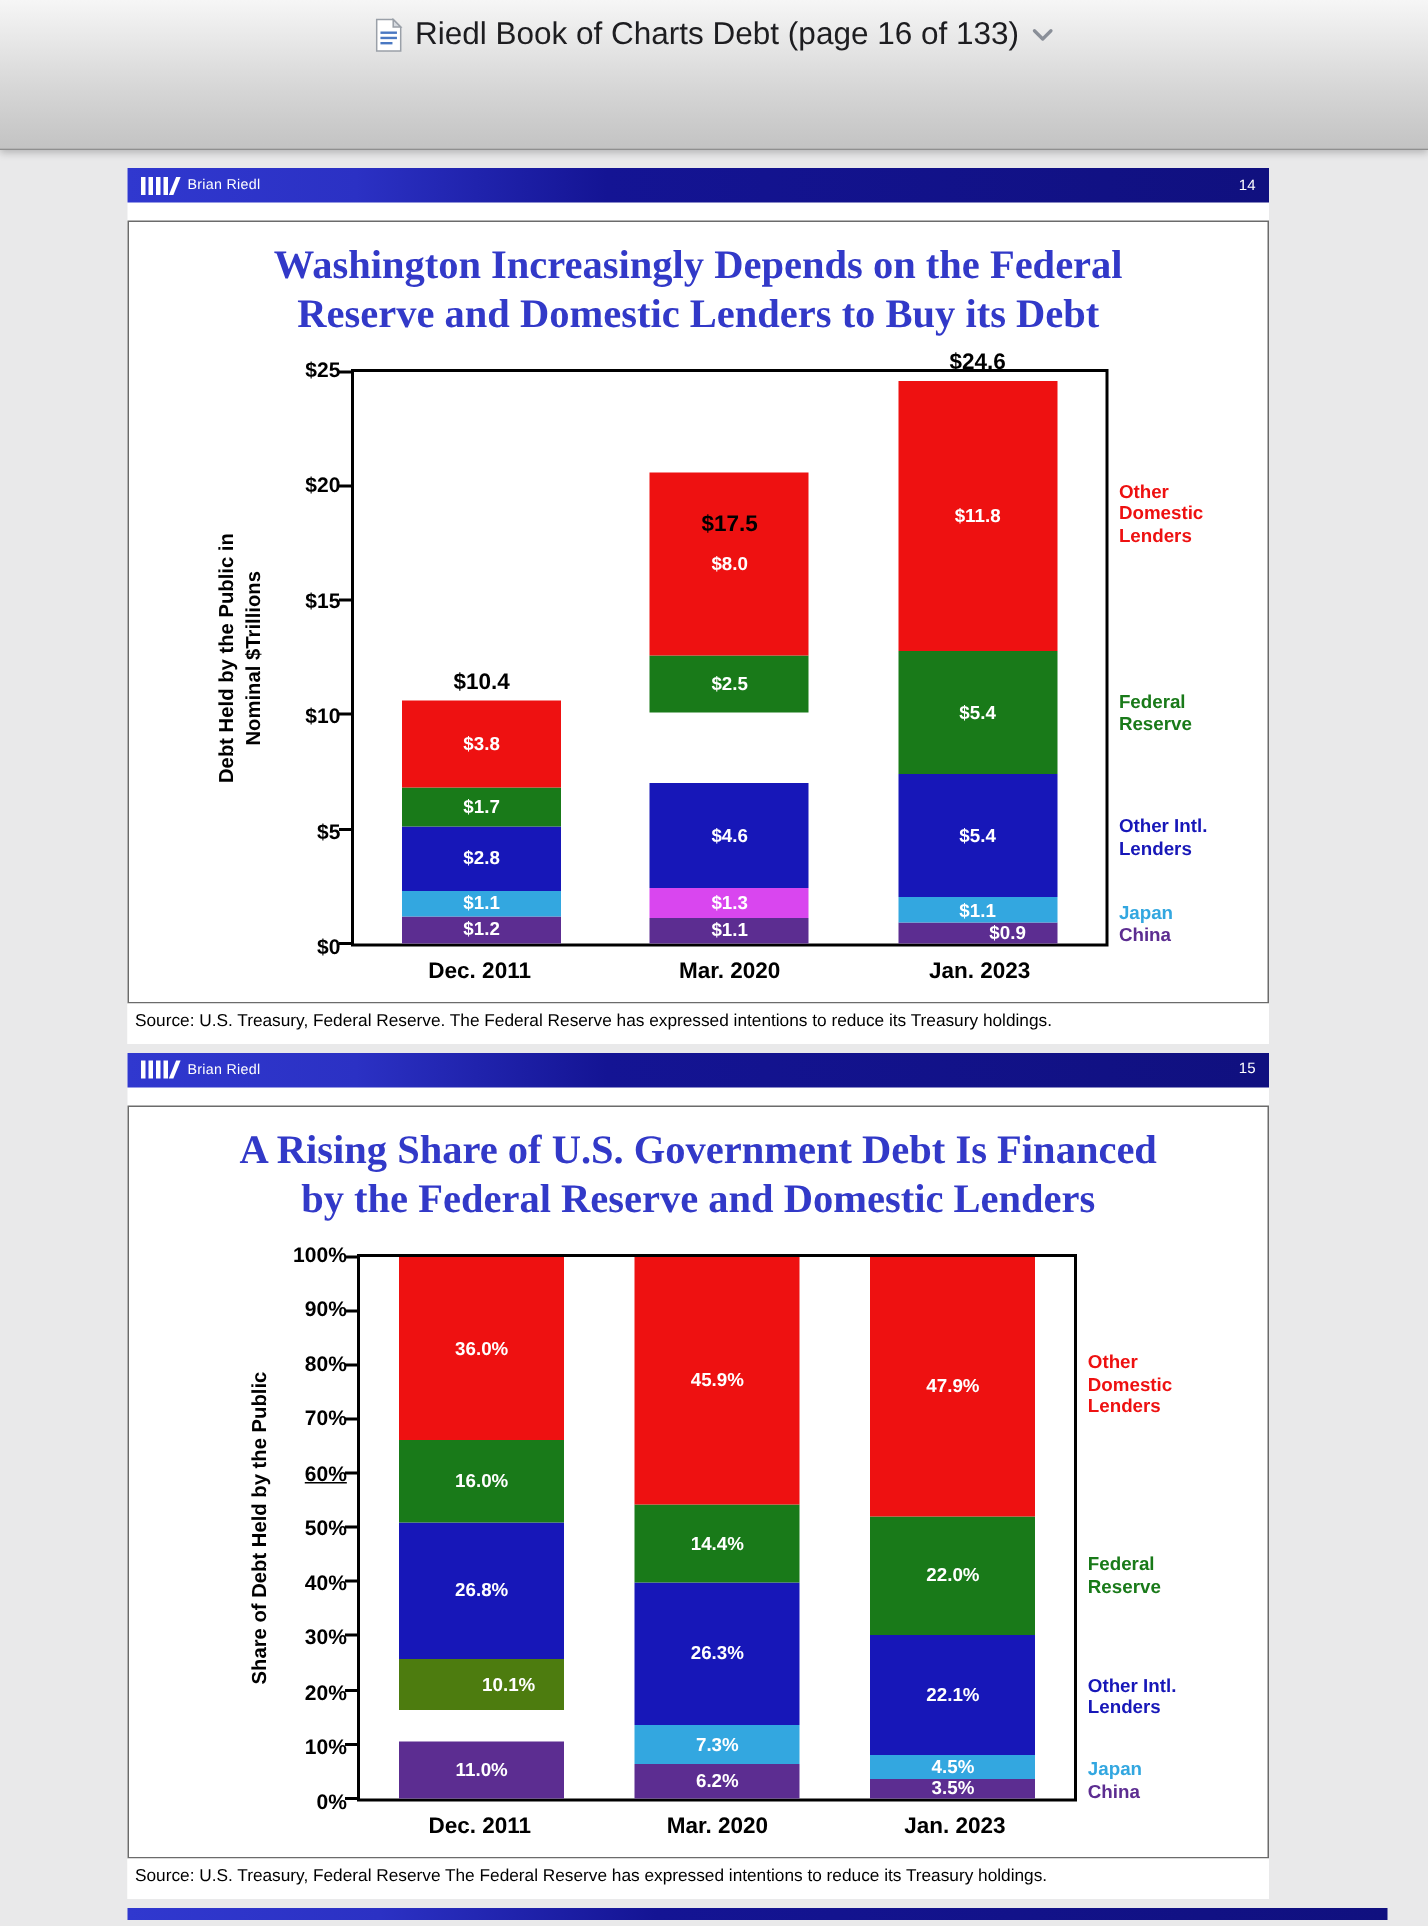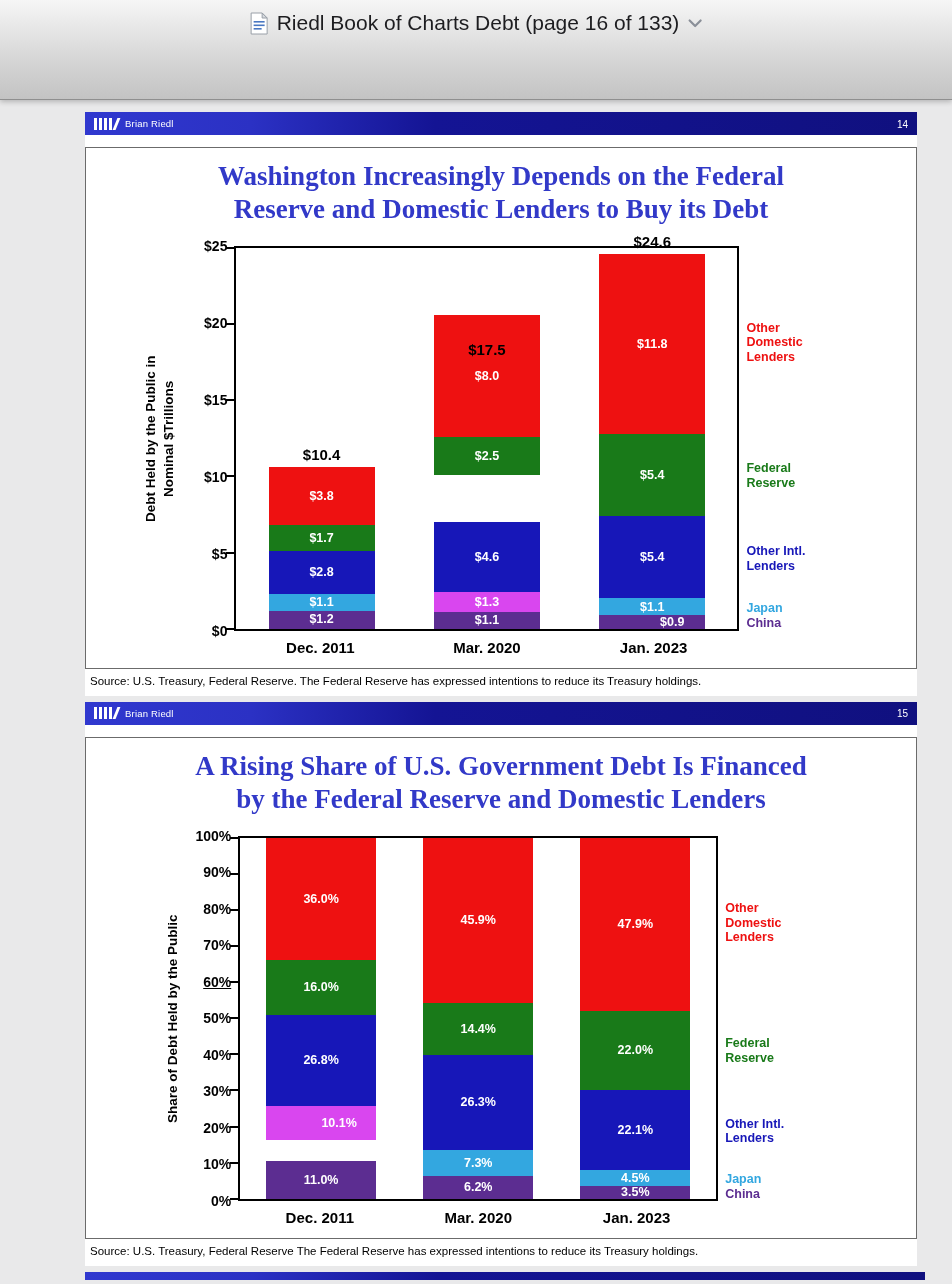--- a/index.html
+++ b/index.html
@@ -11,21 +11,21 @@
             border-bottom:1px solid #8f8f8f; position:relative;
             box-shadow:0 2px 5px rgba(0,0,0,.22); }
   .titlegroup { position:absolute; top:11px; left:50%; transform:translateX(-50%);
                 display:flex; align-items:center; gap:8px; cursor:default; }
   .win-title { font-size:21px; color:#1d1d20; white-space:nowrap; }
   .doc-icon svg { display:block; }
   .chev svg { display:block; }
 
   
   .scroll { padding:12px 27px 0 85px; }
-  .page { width:832px; background:#ffffff; margin-bottom:6px; }
+  .page { width:761px; background:#ffffff; margin-bottom:6px; }
 
   .pagebar { height:23px; display:flex; align-items:center; padding:0 9px; position:relative;
              background:linear-gradient(90deg,#3038cf 0%,#2b31c4 20%,#141494 42%,#10107f 100%); }
   .logo { display:inline-flex; align-items:flex-end; height:12px; margin-right:7px; }
   .logo i { display:block; width:3px; height:12px; background:#fff; margin-right:2px; }
   .logo b { display:block; width:3px; height:12px; background:#fff; transform:skewX(-22deg); margin-left:1px; }
   .brand { color:#fff; font-size:9.5px; letter-spacing:.2px; }
   .pagenum { position:absolute; right:9px; top:50%; transform:translateY(-50%);
              color:#fff; font-size:10px; }
 
@@ -253,21 +253,21 @@
               <div class="tickmark" style="bottom: 50%;"></div>
               <div class="tickmark" style="bottom: 60%;"></div>
               <div class="tickmark" style="bottom: 70%;"></div>
               <div class="tickmark" style="bottom: 80%;"></div>
               <div class="tickmark" style="bottom: 90%;"></div>
               <div class="tickmark" style="bottom: 100%;"></div>
               <div class="bar" style="left: 17%;">
                 <div class="seg" style="height: 11%; background: rgb(92, 45, 145); margin-top: 21px;">
                   <span class="seglab">11.0%</span>
                 </div>
-                <div class="seg" style="height: 10.1%; background: #d946ef; padding-left: 36px;">
+                <div class="seg" style="height: 10.1%; background: #4d7c0f; padding-left: 36px;">
                   <span class="seglab">10.1%</span>
                 </div>
                 <div class="seg" style="height: 26.8%; background: rgb(23, 23, 184);">
                   <span class="seglab">26.8%</span>
                 </div>
                 <div class="seg" style="height: 16%; background: rgb(25, 122, 25);">
                   <span class="seglab">16.0%</span>
                 </div>
                 <div class="seg" style="height: 36%; background: rgb(238, 17, 17);">
                   <span class="seglab">36.0%</span>

